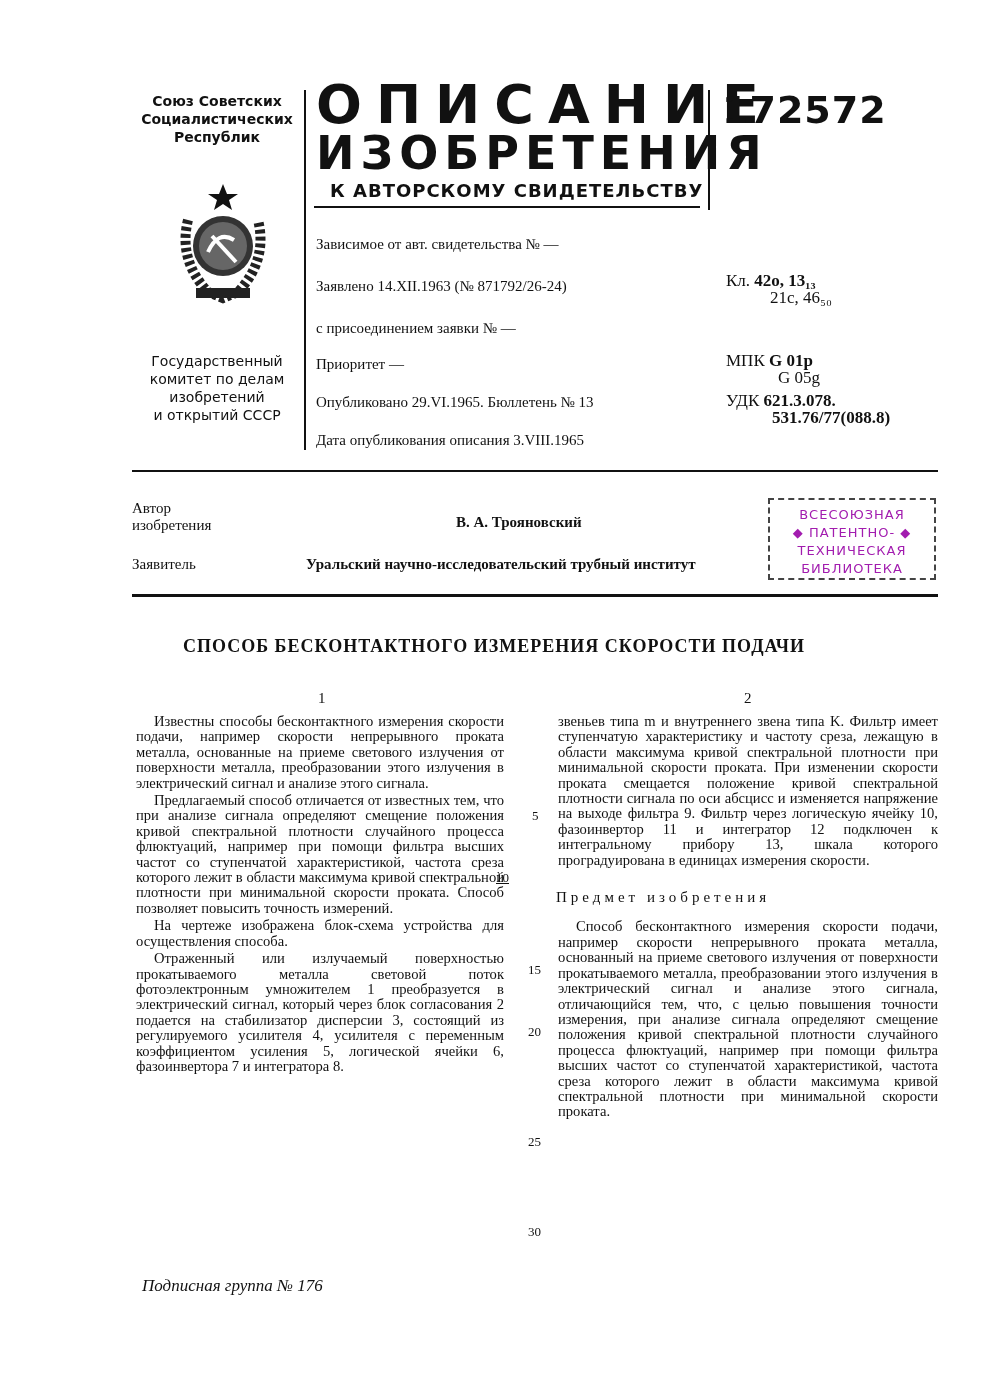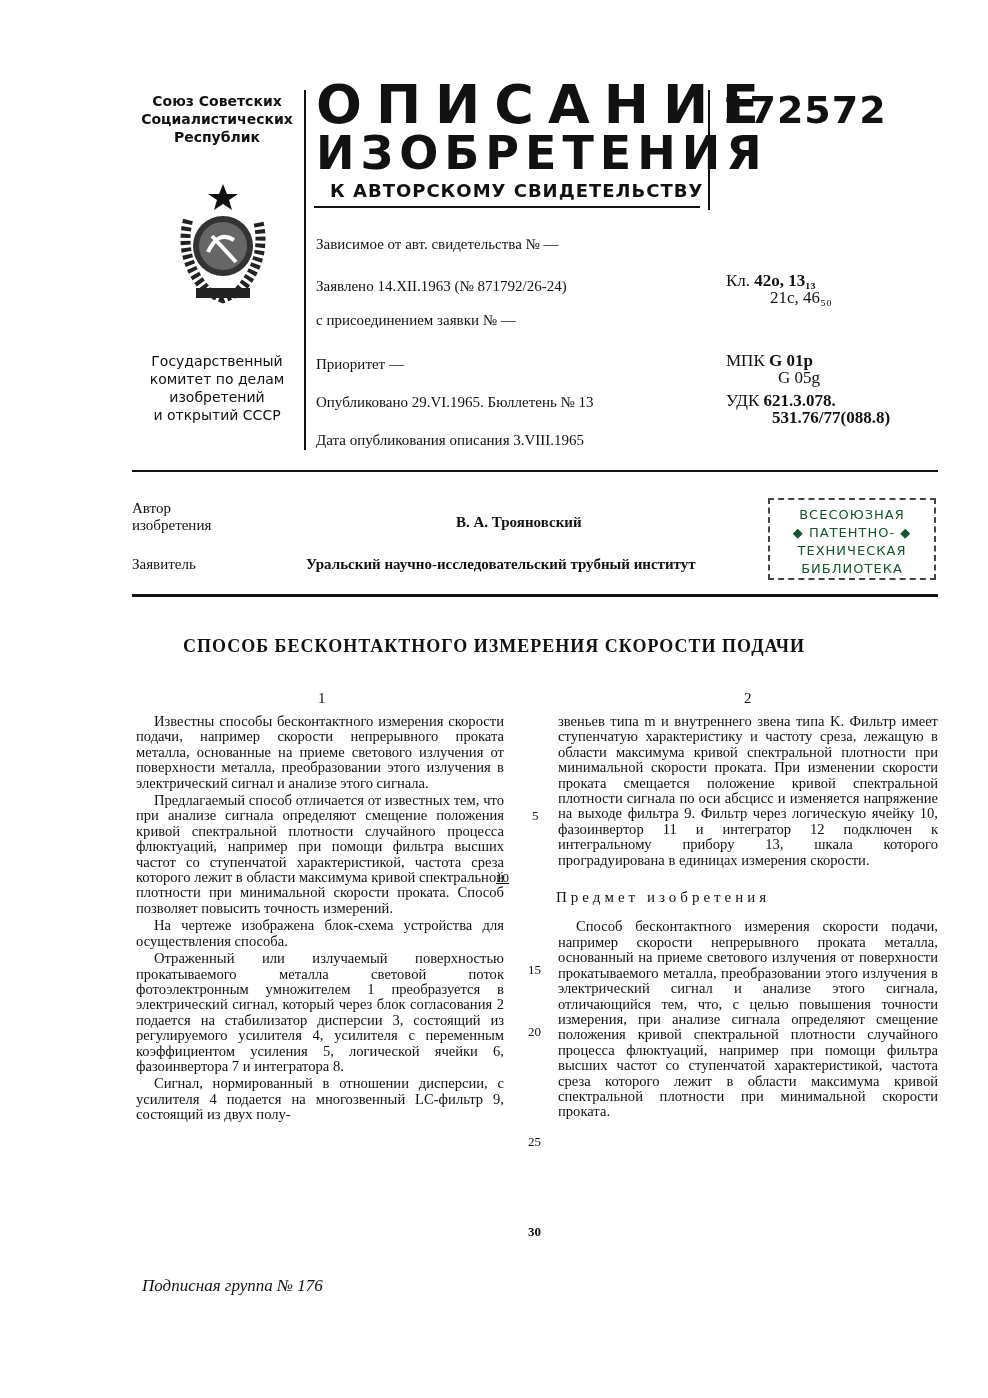--- a/index.html
+++ b/index.html
@@ -14,21 +14,21 @@
   .title1 { left:316px; top:82px; width:380px; font-size:54px; font-weight:bold; letter-spacing:14px; line-height:46px; }
   .title2 { left:316px; top:130px; width:380px; font-size:46px; font-weight:bold; letter-spacing:6px; line-height:46px; }
   .subtitle { left:330px; top:180px; font-size:18px; font-weight:bold; letter-spacing:1px; }
   .subline { left:314px; top:206px; width:386px; height:2px; background:#111; }
   .number { left:722px; top:88px; font-size:38px; font-weight:bold; font-family:"DejaVu Sans",sans-serif; letter-spacing:1px; }
   .meta { left:316px; font-size:15px; }
   .class-block { left:726px; font-size:17px; line-height:17px; }
   .hr { height:2px; background:#111; }
   .author-label { left:132px; font-size:15px; line-height:17px; }
   .stamp { left:768px; top:498px; width:168px; height:82px; border:2px dashed #444; font-family:"DejaVu Sans",sans-serif;
-           font-size:13px; color:#14532d; text-align:center; line-height:18px; padding-top:6px; box-sizing:border-box; letter-spacing:1px; }
+           font-size:13px; color:#a21caf; text-align:center; line-height:18px; padding-top:6px; box-sizing:border-box; letter-spacing:1px; }
   .doc-title { left:0; width:988px; top:636px; text-align:center; font-size:18px; font-weight:bold; letter-spacing:1px; }
   .colnum { font-size:15px; }
   .col { font-size:14.6px; line-height:15.4px; text-align:justify; }
   .col p { margin:2px; text-indent:18px; }
   .linenum { font-size:13px; left:512px; }
   .section-title { letter-spacing:4px; text-align:left; font-size:15px; }
   .footer { left:142px; top:1276px; font-style:italic; font-size:17px; }
 </style>
 </head>
 <body>
@@ -62,21 +62,21 @@
 <div class="abs vline" style="left:708px; top:90px; height:120px;"></div>
 
 <div class="abs title1 sans">ОПИСАНИЕ</div>
 <div class="abs title2 sans">ИЗОБРЕТЕНИЯ</div>
 <div class="abs subtitle sans">К АВТОРСКОМУ СВИДЕТЕЛЬСТВУ</div>
 <div class="abs subline"></div>
 <div class="abs number">172572</div>
 
 <div class="abs meta" style="top:236px;text-align:center;">Зависимое от авт. свидетельства № —</div>
 <div class="abs meta" style="top:278px;">Заявлено 14.XII.1963 (№ 871792/26-24)</div>
-<div class="abs meta" style="top:312px;text-align:center;">с присоединением заявки № —</div>
+<div class="abs meta" style="top:320px;text-align:center;">с присоединением заявки № —</div>
 <div class="abs meta" style="top:356px;">Приоритет —</div>
 <div class="abs meta" style="top:394px;">Опубликовано 29.VI.1965. Бюллетень № 13</div>
 <div class="abs meta" style="top:432px;">Дата опубликования описания 3.VIII.1965</div>
 
 <div class="abs class-block" style="top:272px;">
   <span>Кл.</span>
   <b>42о, 13₁₃</b>
   <div style="padding-left:44px;">21с, 46₅₀</div>
 </div>
 <div class="abs class-block" style="top:352px;">
@@ -110,29 +110,28 @@
 <div class="abs hr" style="left:132px; top:594px; width:806px; height:3px;"></div>
 
 <div class="abs doc-title">СПОСОБ БЕСКОНТАКТНОГО ИЗМЕРЕНИЯ СКОРОСТИ ПОДАЧИ</div>
 
 <div class="abs colnum" style="left:318px; top:690px;">1</div>
 <div class="abs col" style="left:134px; top:712px; width:372px;">
   <p>Известны способы бесконтактного измерения скорости подачи, например скорости непрерывного проката металла, основанные на приеме светового излучения от поверхности металла, преобразовании этого излучения в электрический сигнал и анализе этого сигнала.</p>
   <p>Предлагаемый способ отличается от известных тем, что при анализе сигнала определяют смещение положения кривой спектральной плотности случайного процесса флюктуаций, например при помощи фильтра высших частот со ступенчатой характеристикой, частота среза которого лежит в области максимума кривой спектральной плотности при минимальной скорости проката. Способ позволяет повысить точность измерений.</p>
   <p>На чертеже изображена блок-схема устройства для осуществления способа.</p>
   <p>Отраженный или излучаемый поверхностью прокатываемого металла световой поток фотоэлектронным умножителем 1 преобразуется в электрический сигнал, который через блок согласования 2 подается на стабилизатор дисперсии 3, состоящий из регулируемого усилителя 4, усилителя с переменным коэффициентом усиления 5, логической ячейки 6, фазоинвертора 7 и интегратора 8.</p>
-  <p>Сигнал, нормированный в отношении дисперсии, с усилителя 4 подается на многозвенный LC-фильтр 9, состоящий из двух полу-</p>
 </div>
 
 <div class="abs linenum" style="left:532px; top:808px;">5</div>
 <div class="abs linenum" style="left:496px; top:870px;text-decoration:underline;">10</div>
 <div class="abs linenum" style="left:528px; top:962px;">15</div>
 <div class="abs linenum" style="left:528px; top:1024px;">20</div>
 <div class="abs linenum" style="left:528px; top:1134px;">25</div>
-<div class="abs linenum" style="left:528px; top:1224px;font-weight:bold;">30</div>
+<div class="abs linenum" style="left:528px; top:1224px;">30</div>
 
 <div class="abs colnum" style="left:744px; top:690px;">2</div>
 <div class="abs col" style="left:556px; top:712px; width:384px;">
   <p style="text-indent:0">звеньев типа m и внутреннего звена типа K. Фильтр имеет ступенчатую характеристику и частоту среза, лежащую в области максимума кривой спектральной плотности при минимальной скорости проката. При изменении скорости проката смещается положение кривой спектральной плотности сигнала по оси абсцисс и изменяется напряжение на выходе фильтра 9. Фильтр через логическую ячейку 10, фазоинвертор 11 и интегратор 12 подключен к интегральному прибору 13, шкала которого проградуирована в единицах измерения скорости.</p>
   <div class="section-title" style="margin:22px 0 14px;">Предмет изобретения</div>
   <p>Способ бесконтактного измерения скорости подачи, например скорости непрерывного проката металла, основанный на приеме светового излучения от поверхности прокатываемого металла, преобразовании этого излучения в электрический сигнал и анализе этого сигнала, отличающийся тем, что, с целью повышения точности измерения, при анализе сигнала определяют смещение положения кривой спектральной плотности случайного процесса флюктуаций, например при помощи фильтра высших частот со ступенчатой характеристикой, частота среза которого лежит в области максимума кривой спектральной плотности при минимальной скорости проката.</p>
 </div>
 
 <div class="abs footer">Подписная группа № 176</div>
 

